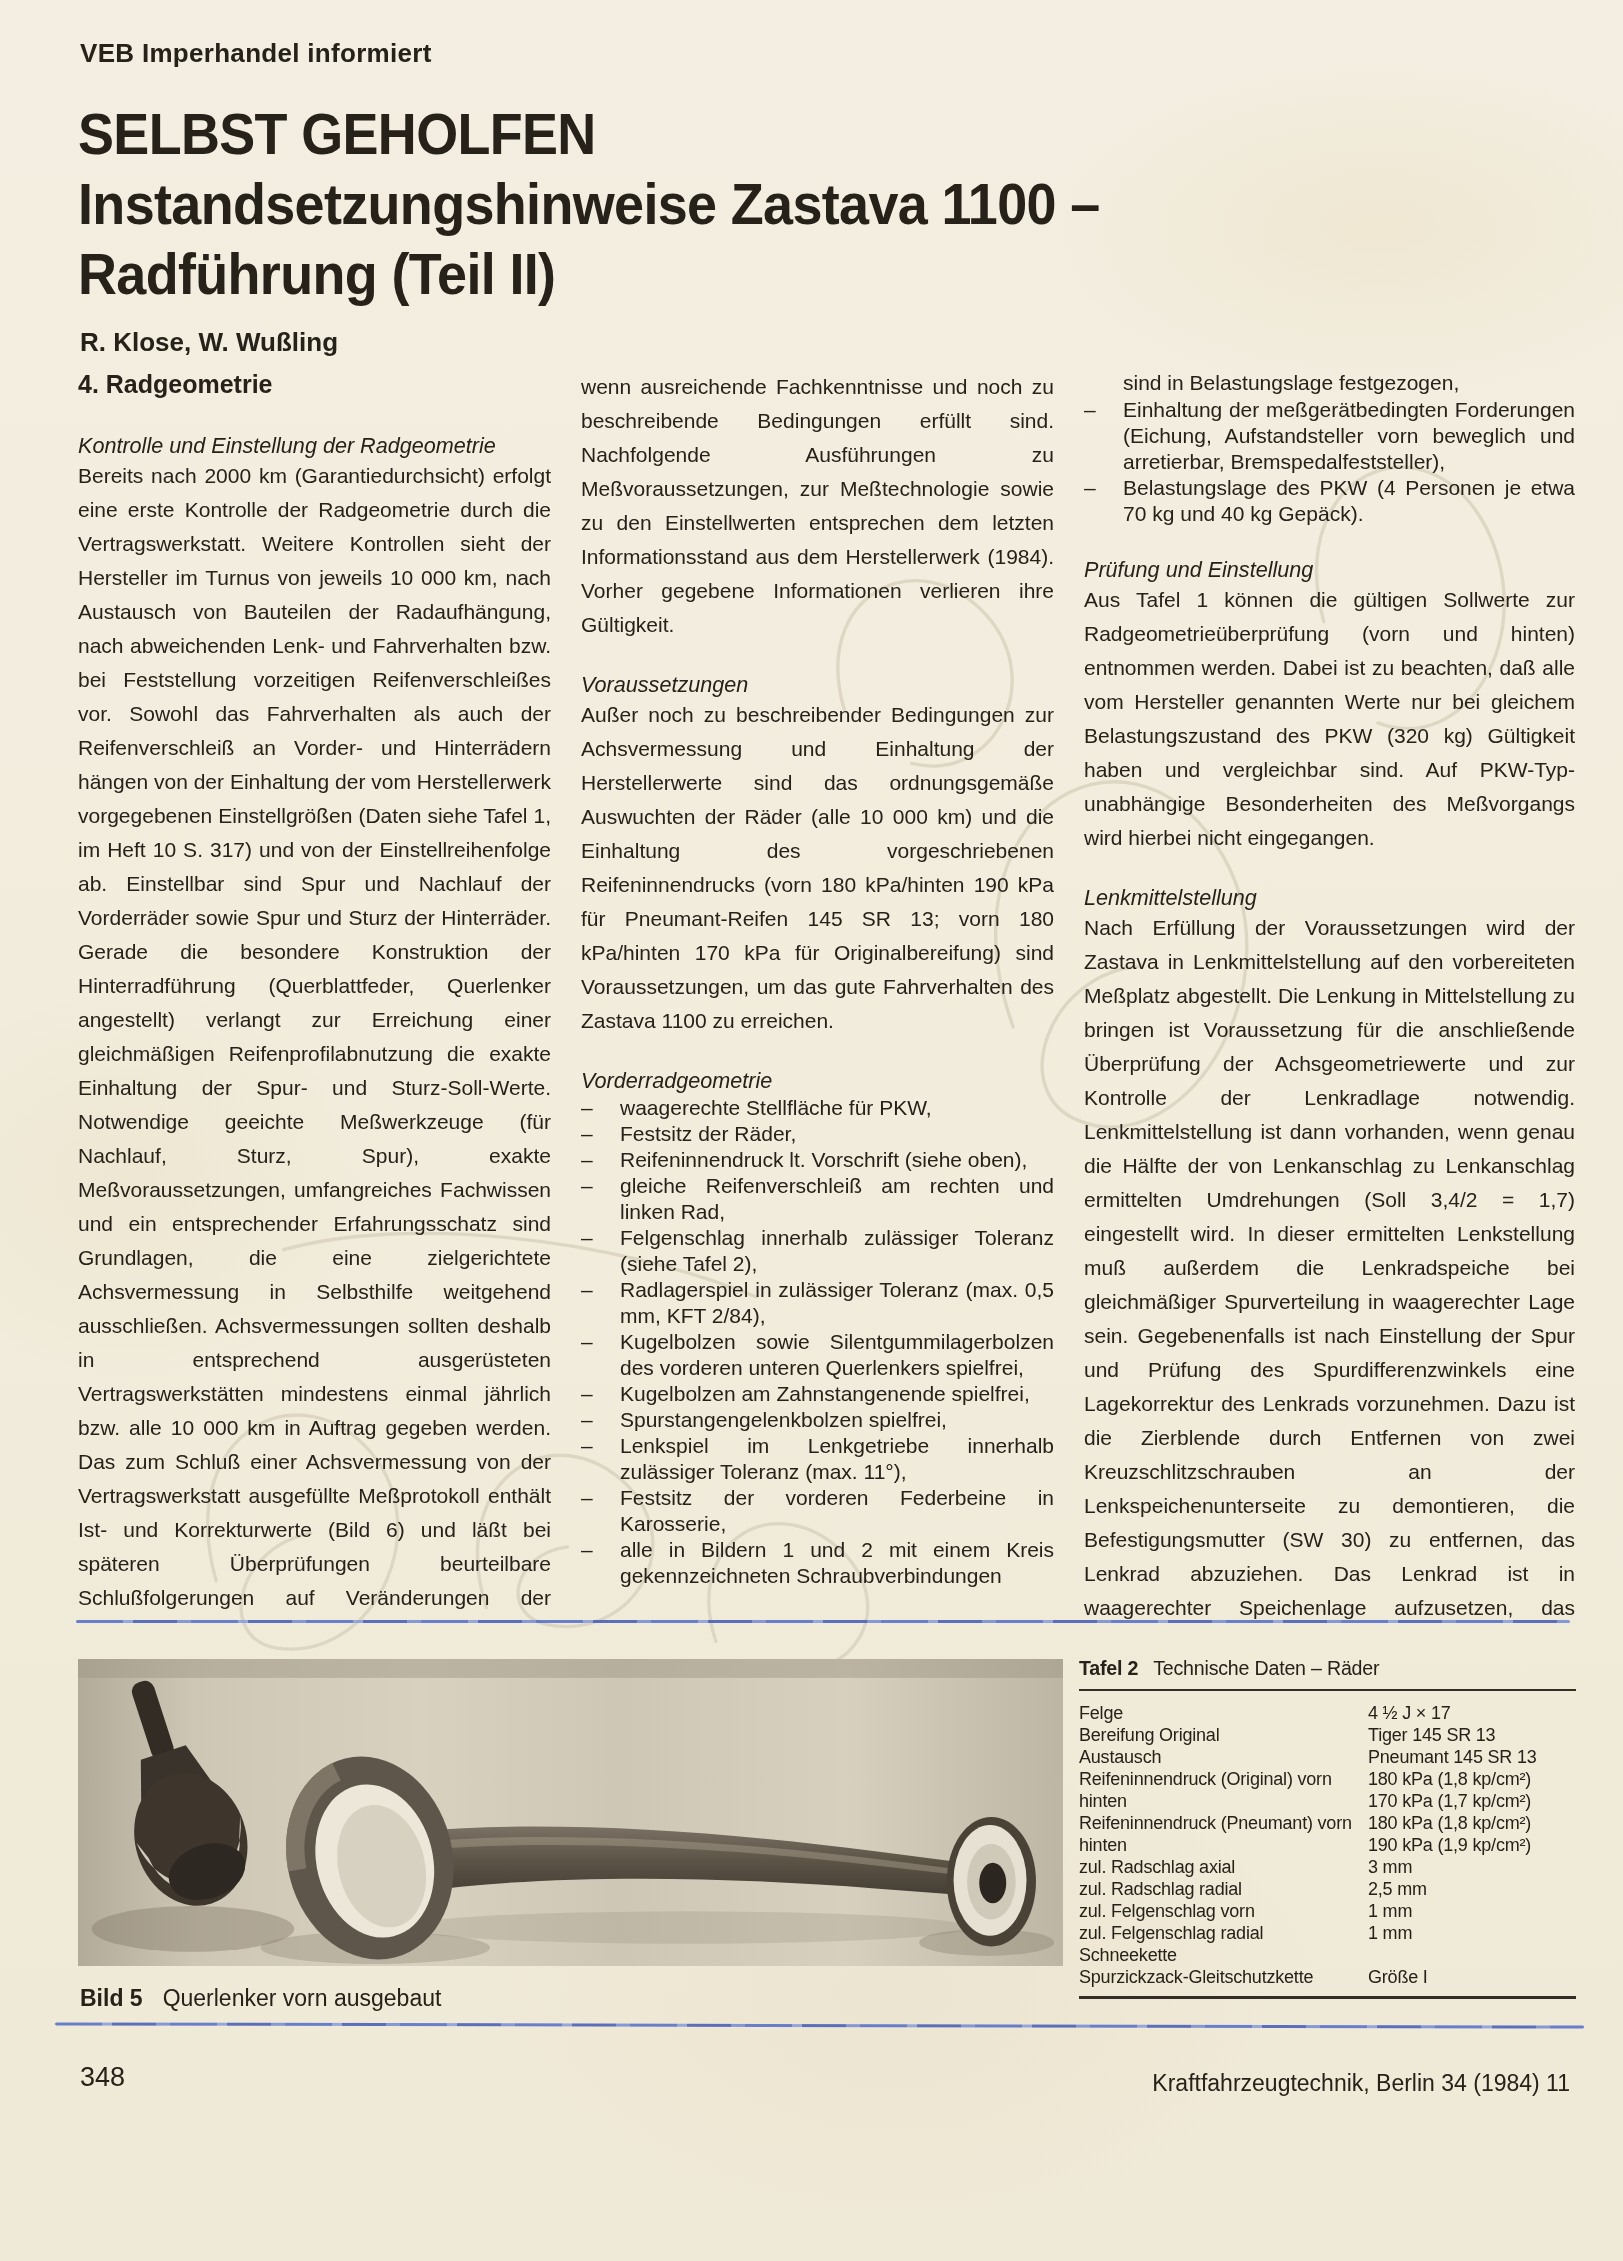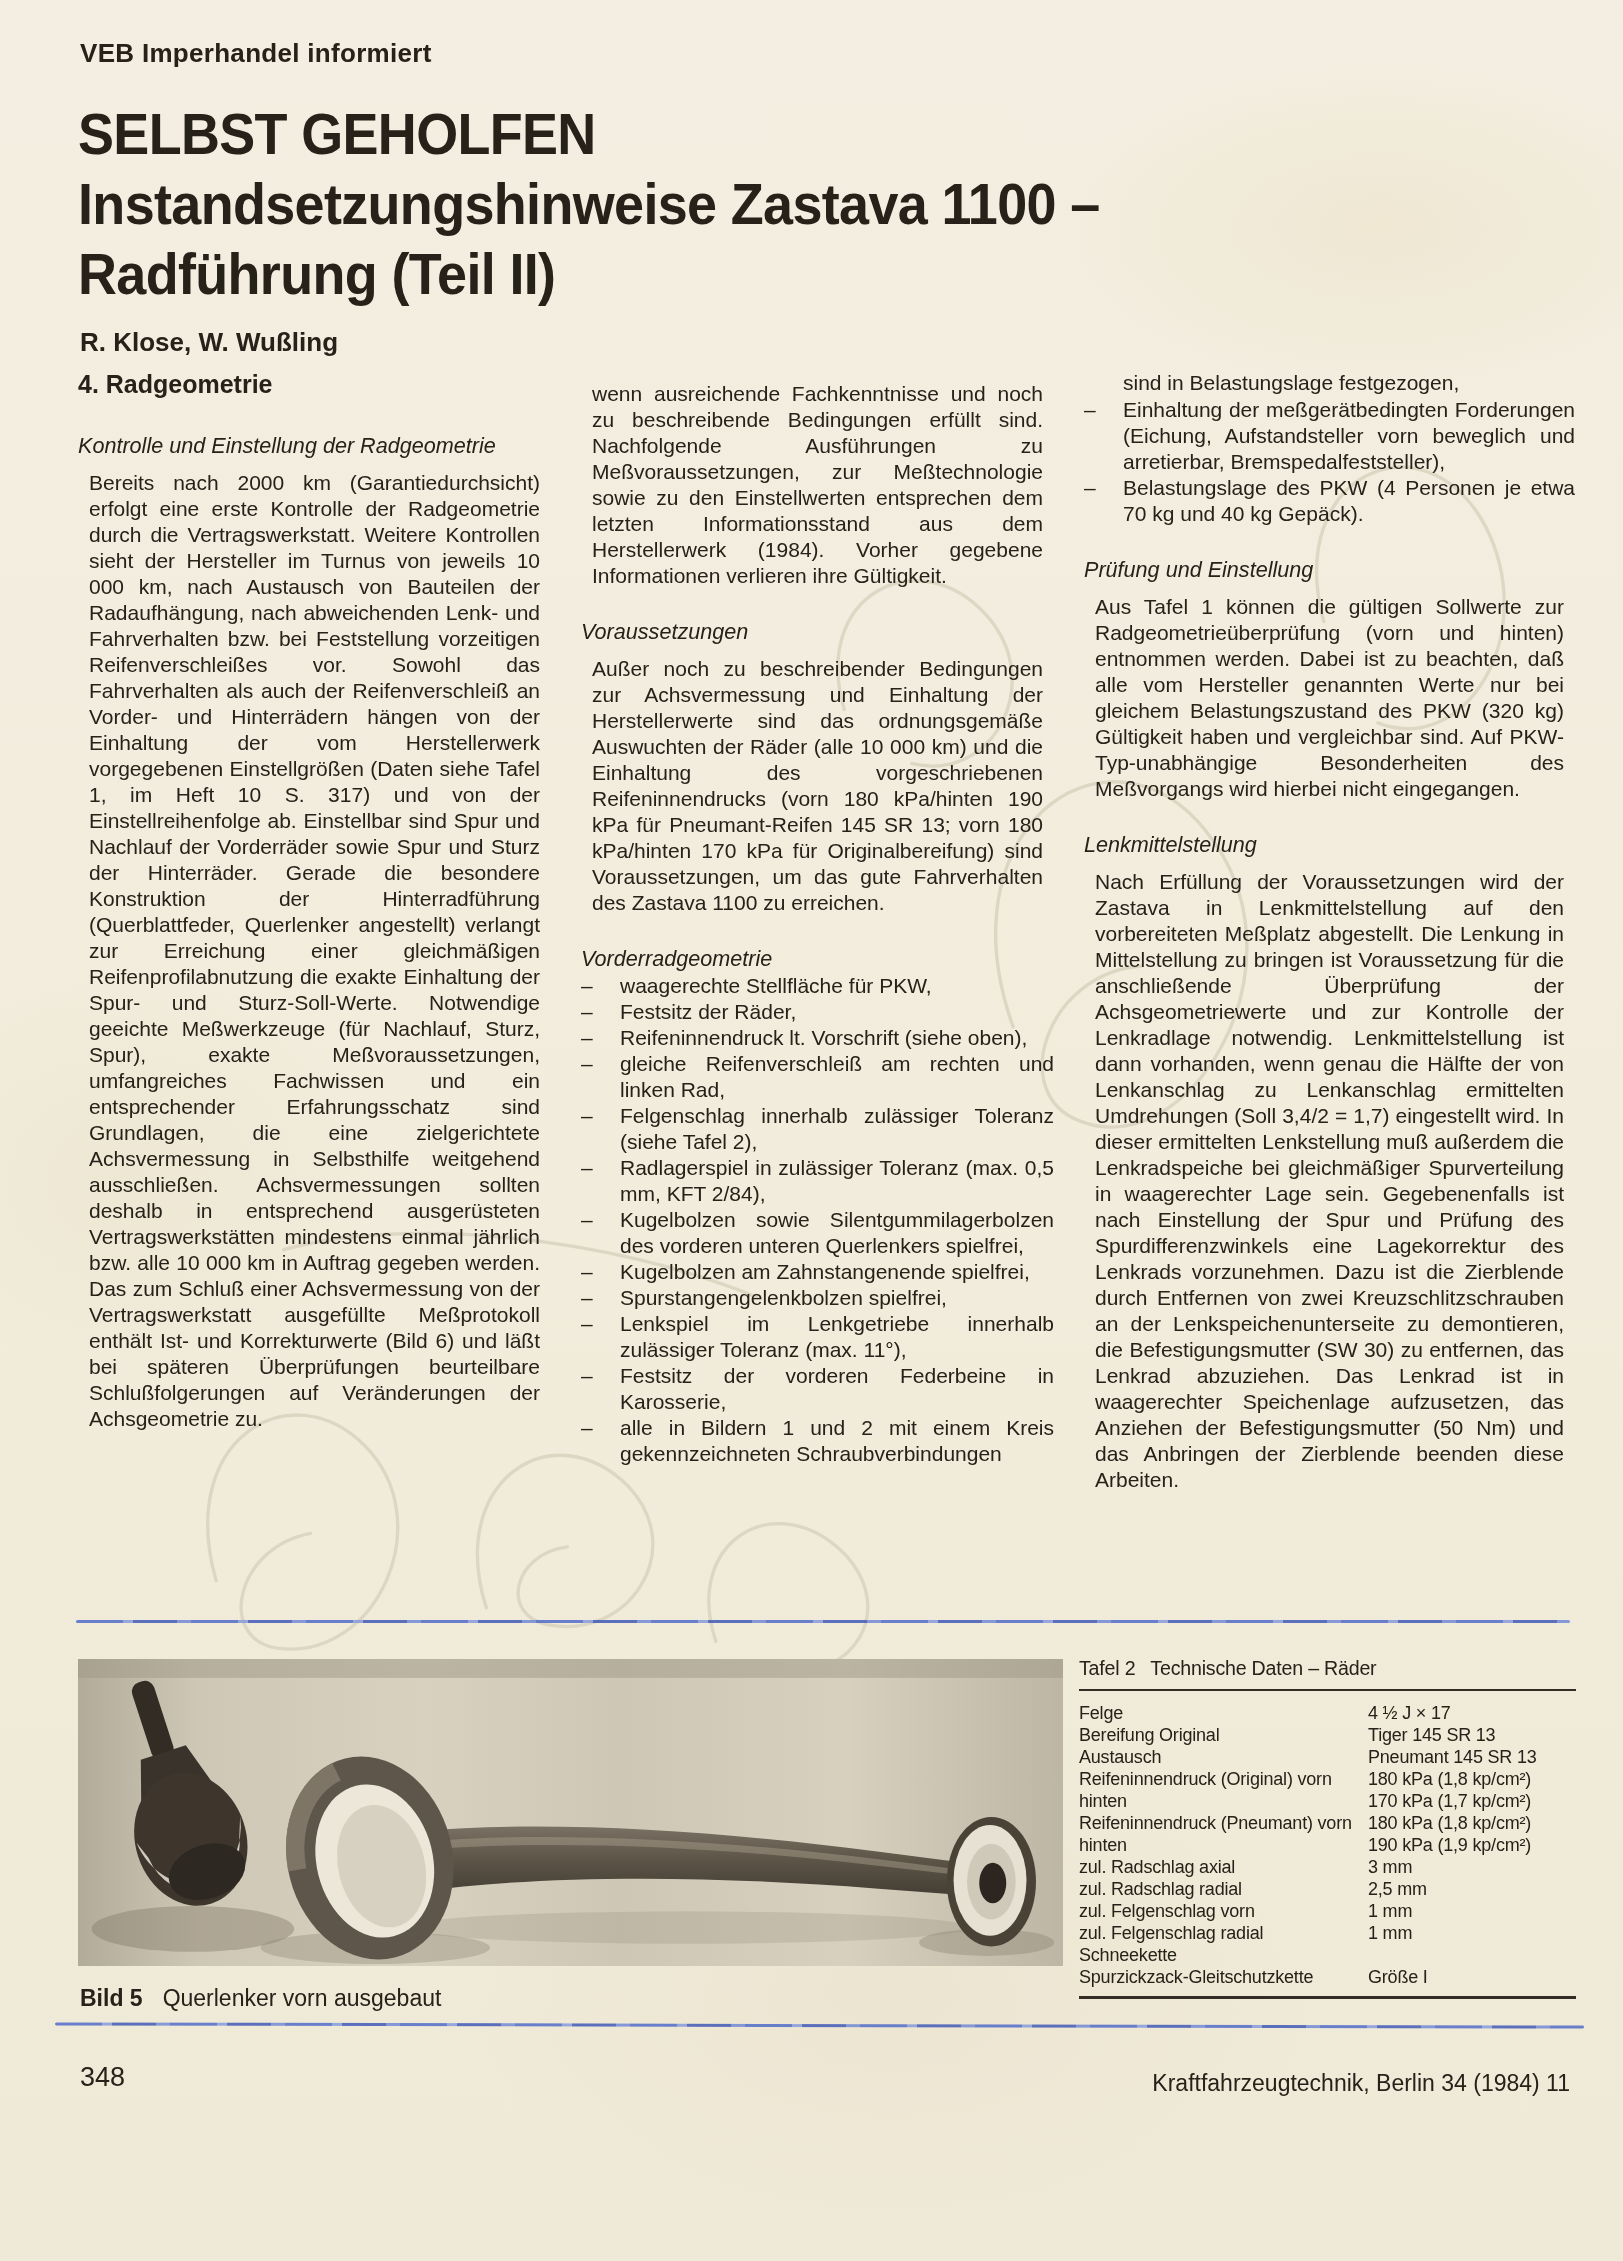--- a/index.html
+++ b/index.html
@@ -20,37 +20,37 @@
     font-weight:bold;letter-spacing:-0.7px;transform:scaleX(.93);transform-origin:left top;white-space:nowrap;}
   .title .tline{display:block;}
   .authors{position:absolute;left:80px;top:327px;font-size:26px;font-weight:bold;text-align:center;}
   .columns{position:absolute;left:78px;top:370px;width:1498px;height:1251px;display:flex;gap:30px;overflow:hidden;}
   .col{width:473px;flex:0 0 auto;text-align:justify;}
   .col.c3{width:491px;}
   .intro{font-style:italic;font-size:24px;line-height:30px;margin:0 0 37px;}
   .sectionhead{font-size:25px;margin:0 0 34px;font-weight:bold;}
   .subhead{font-style:italic;font-weight:normal;font-size:21.6px;line-height:26px;margin:0;text-align:left;}
   .subhead.spaced{margin-top:30px;}
-  p.body{font-size:21px;line-height:26px;margin:11px;}
+  p.body{font-size:21px;line-height:34px;margin:0;}
   .bullets{margin-top:1.4px;}
   .bullet{display:flex;}
   .bullet .dash{flex:0 0 39px;font-size:21px;line-height:26px;}
   .bullet .btext{flex:1;font-size:21px;line-height:26px;text-align:justify;}
   p.cont-line{font-size:21px;line-height:26px;margin:0 0 0 39px;text-align:left;}
   .bluerule{position:absolute;height:3.4px;opacity:.82;border-radius:2px;
     background:repeating-linear-gradient(90deg,#4b67c8 0 47px,#8398dc 47px 57px,#3a54b6 57px 101px,#6e85d4 101px 115px);}
   .rule1{left:76px;right:53px;top:1620px;}
   .rule2{left:55px;right:39px;top:2024px;transform:rotate(.12deg);}
   .photo{position:absolute;left:78px;top:1659px;width:985px;height:307px;margin:0;}
   .photo svg{display:block;width:100%;height:100%;}
   .caption{position:absolute;left:80px;top:1985px;font-size:23px;}
   .cap-label{font-weight:bold;margin-right:20px;}
   .datatable{position:absolute;left:1079px;top:1657px;width:497px;font-size:18px;line-height:22px;letter-spacing:-0.2px;}
   .t-head{display:flex;gap:15px;padding-bottom:9.5px;font-size:19.6px;}
-  .t-label{font-weight:normal;}
+  .t-label{font-weight:bold;}
   .t-rule{height:2.7px;background:#332d26;}
   .t-grid{display:grid;grid-template-columns:289px 1fr;padding:10.8px 0 8px;}
   .t-l,.t-v{height:22px;white-space:nowrap;overflow:hidden;}
   .pageno{position:absolute;left:80px;top:2062px;font-size:27px;}
   .journal{position:absolute;right:53px;top:2070px;font-size:23px;}
 </style>
 </head>
 <body>
 
 <div class="page">

